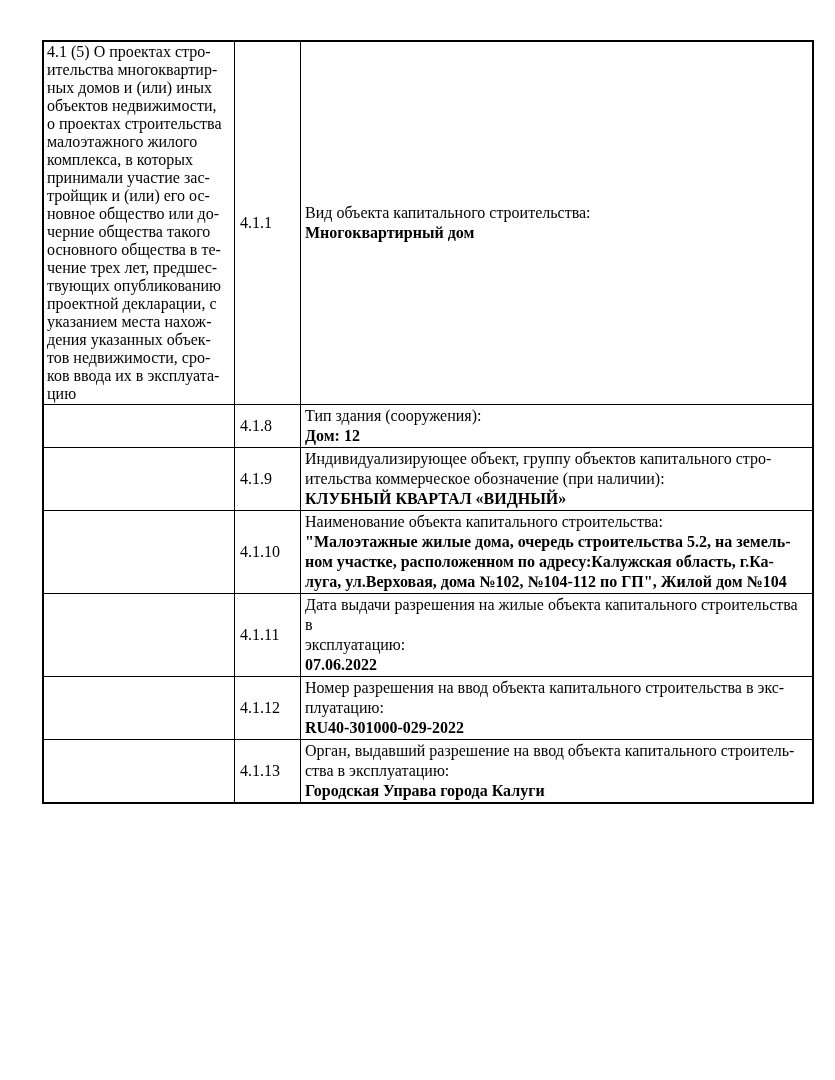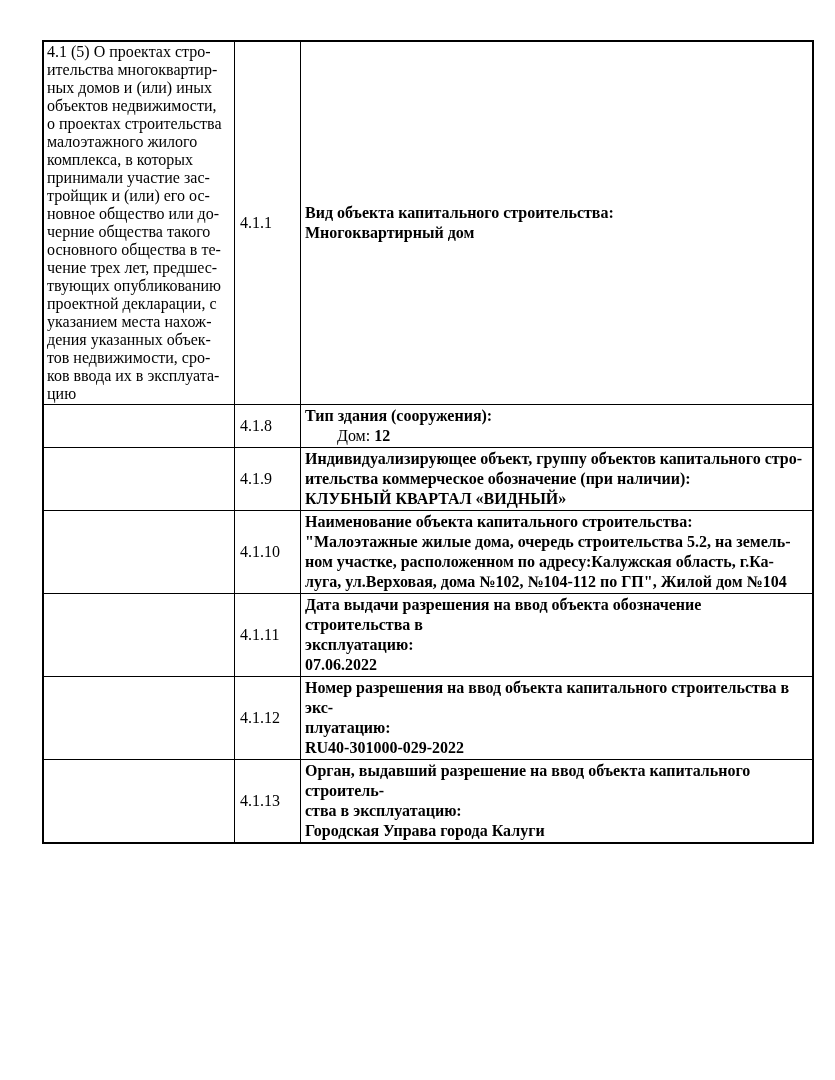--- a/index.html
+++ b/index.html
@@ -45,30 +45,29 @@
     padding: 1px 2px 1px 5px;
     line-height: 20px;
   }
   td.content-cell {
     width: 504px;
     padding: 1px 3px 1px 4px;
     line-height: 20px;
   }
   .field-label {
     white-space: pre-line;
-    font-weight: bold;
+    font-weight: normal;
   }
   .field-value {
     white-space: pre-line;
     font-weight: bold;
   }
   .field-value span:empty { display: none; }
   .value-prefix {
-    font-weight: normal;
-    margin-left: 32px;
+    font-weight: bold;
   }
   .value-main {
     font-weight: bold;
     text-align: center;
   }
 </style>
 </head>
 <body>
 
 <div class="page">
@@ -127,21 +126,21 @@
           <div class="field-label">Наименование объекта капитального строительства:</div>
           <div class="field-value"><span class="value-main">"Малоэтажные жилые дома, очередь строительства 5.2, на земель-
 ном участке, расположенном по адресу:Калужская область, г.Ка-
 луга, ул.Верховая, дома №102, №104-112 по ГП", Жилой дом №104</span></div>
         </td>
       </tr>
       <tr>
         <td class="desc-cell"></td>
         <td class="num-cell"><span>4.1.11</span></td>
         <td class="content-cell">
-          <div class="field-label">Дата выдачи разрешения на ввод объекта обозначение строительства в
+          <div class="field-label">Дата выдачи разрешения на жилые объекта капитального строительства в
 эксплуатацию:</div>
           <div class="field-value"><span class="value-main">07.06.2022</span></div>
         </td>
       </tr>
       <tr>
         <td class="desc-cell"></td>
         <td class="num-cell"><span>4.1.12</span></td>
         <td class="content-cell">
           <div class="field-label">Номер разрешения на ввод объекта капитального строительства в экс-
 плуатацию:</div>

